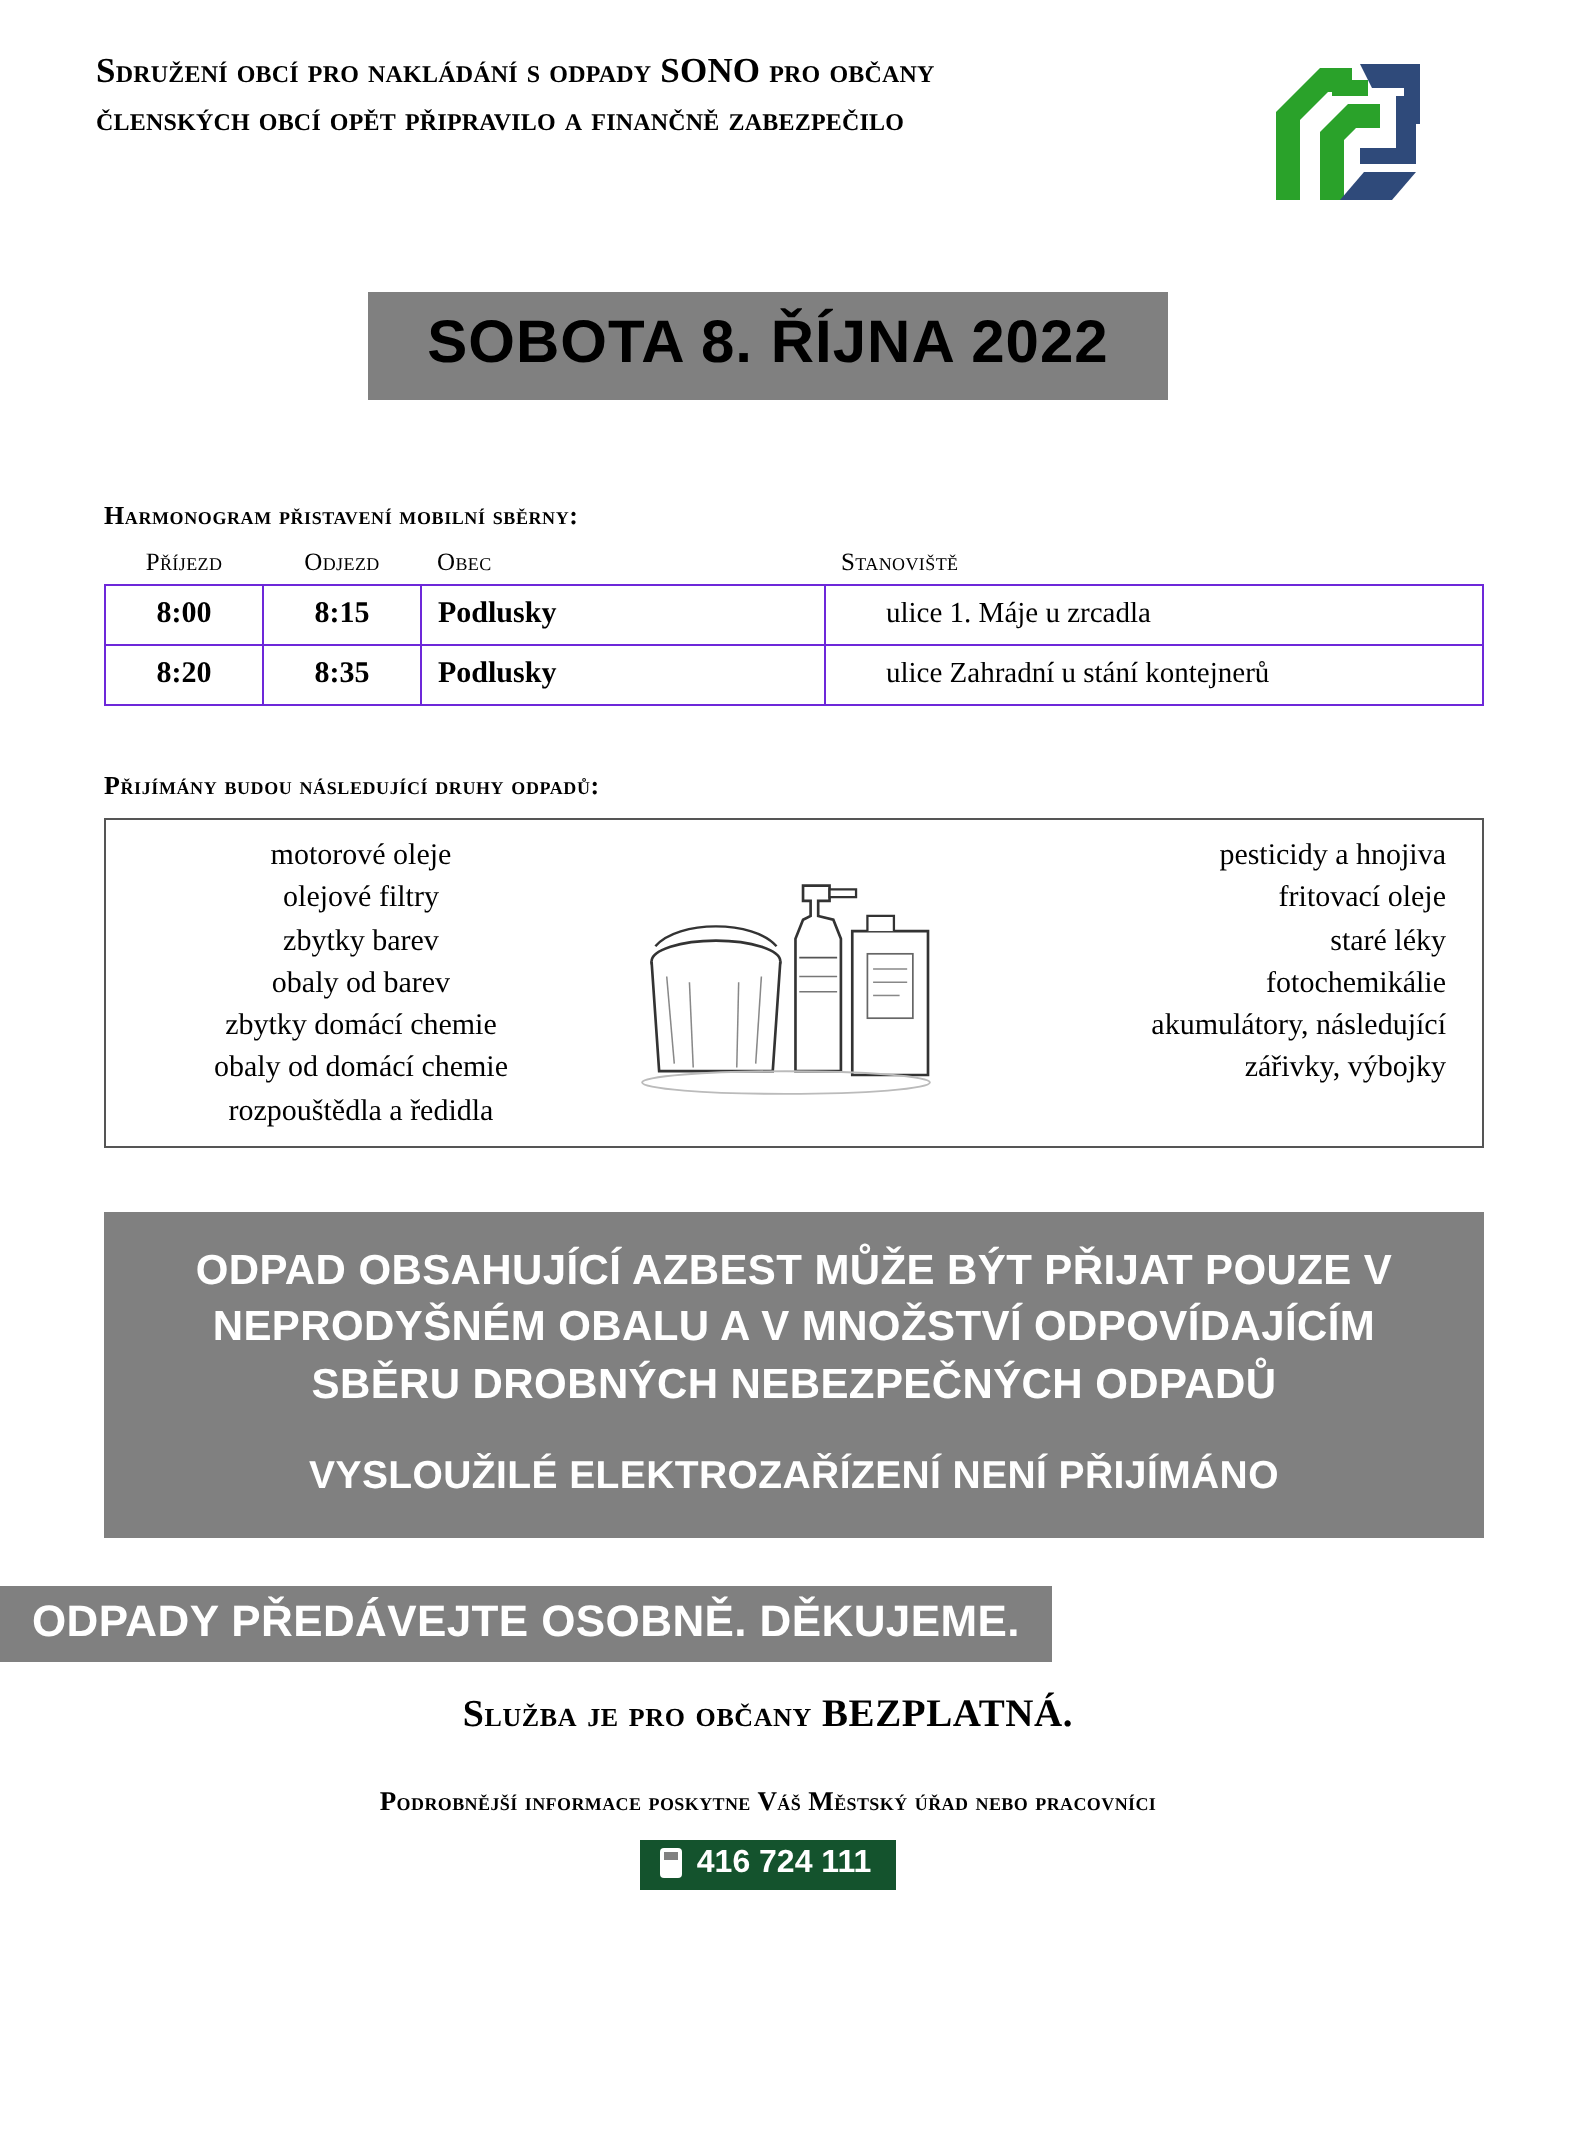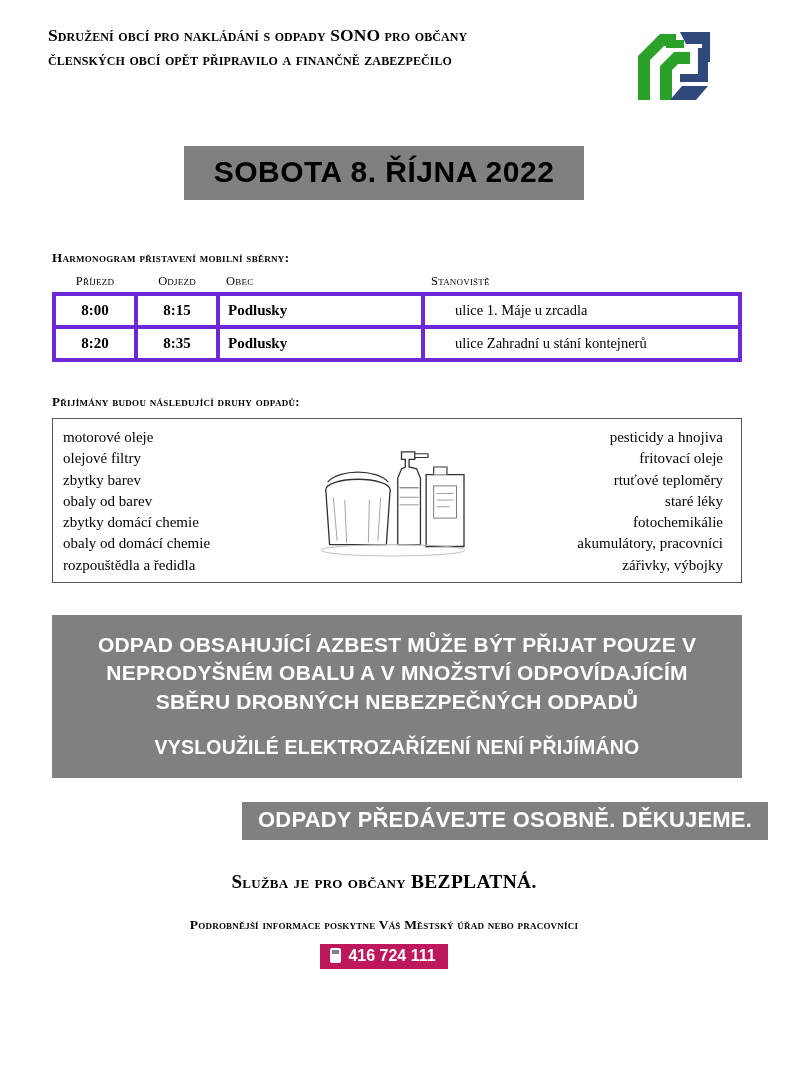--- a/index.html
+++ b/index.html
@@ -98,21 +98,21 @@
     font-size: 12.5px;
     font-variant: small-caps;
     letter-spacing: 0.2px;
     text-align: left;
     padding: 0 0 3px 8px;
     border: none;
     vertical-align: bottom;
   }
   .schedule th.c { text-align: center; padding-left: 0; }
   .schedule td {
-    border: 4px solid #6d28d9;
+    border: 1px solid #6d28d9;
     font-size: 15px;
     font-weight: bold;
     padding: 4px 8px;
     height: 21px;
   }
   .schedule td.time {
     text-align: center;
     width: 62px;
     font-size: 15px;
   }
@@ -133,21 +133,21 @@
     align-items: stretch;
     padding: 8px 0 6px 0;
     background: #fff;
   }
   .waste-col {
     flex: 1 1 0;
     font-family: "Liberation Serif", serif;
     font-size: 15px;
     line-height: 1.42;
   }
-  .waste-col.left { padding-left: 10px;}
+  .waste-col.left { text-align: center; padding-left: 10px;}
   .waste-col.right { text-align: right; padding-right: 18px; }
   .waste-img {
     flex: 0 0 190px;
     display: flex;
     align-items: center;
     justify-content: center;
   }
 
   
   .asbestos {
@@ -165,37 +165,37 @@
     letter-spacing: 0.2px;
   }
   .asbestos .second {
     margin-top: 18px;
     font-size: 19.5px;
   }
 
   
   .handover-wrap {
     display: flex;
-    justify-content: flex-end;
+    justify-content: flex-start;
     margin-top: 24px;
   }
   .handover {
     background: #808080;
     color: #ffffff;
     font-family: "Liberation Sans", sans-serif;
     font-weight: bold;
     font-size: 22px;
     padding: 5px 16px 7px 16px;
     letter-spacing: 0.2px;
   }
 
   
   .free-service {
     text-align: center;
-    margin-top: 31px;
+    margin-top: 16px;
     font-family: "Liberation Serif", serif;
     font-weight: bold;
     font-size: 19px;
     font-variant: small-caps;
     letter-spacing: 0.3px;
   }
   .free-service .strong { font-variant: normal; font-size: 19.5px;}
 
   
   .footer-note {
@@ -207,21 +207,21 @@
     font-variant: small-caps;
     line-height: 1.5;
     letter-spacing: 0.2px;
   }
   .phone-wrap {
     display: flex;
     justify-content: center;
     margin-top: 8px;
   }
   .phone {
-    background: #be185d;
+    background: #14532d;
     color: #ffffff;
     font-family: "Liberation Sans", sans-serif;
     font-weight: bold;
     font-size: 16px;
     padding: 3px 12px 4px 10px;
     display: inline-flex;
     align-items: center;
     gap: 7px;
   }
   .phone-icon {
@@ -329,24 +329,23 @@
         <line x1="141" y1="73" x2="159" y2="73" stroke="#888" stroke-width="0.8"></line>
         <line x1="141" y1="80" x2="155" y2="80" stroke="#888" stroke-width="0.8"></line>
 
         <ellipse cx="95" cy="126" rx="76" ry="6" fill="none" stroke="#bbb" stroke-width="1"></ellipse>
       </svg>
     </div>
 
     <div class="waste-col right">
       <div>pesticidy a hnojiva</div>
       <div>fritovací oleje</div>
-      <div>rtuťové teploměry</div>
       <div>staré léky</div>
       <div>fotochemikálie</div>
-      <div>akumulátory, pracovníci</div>
+      <div>akumulátory, následující</div>
       <div>zářivky, výbojky</div>
     </div>
   </div>
 
   <div class="asbestos">
     <div>ODPAD OBSAHUJÍCÍ AZBEST MŮŽE BÝT PŘIJAT POUZE V NEPRODYŠNÉM OBALU A V MNOŽSTVÍ ODPOVÍDAJÍCÍM SBĚRU DROBNÝCH NEBEZPEČNÝCH ODPADŮ</div>
     <div class="second">VYSLOUŽILÉ ELEKTROZAŘÍZENÍ NENÍ PŘIJÍMÁNO</div>
   </div>
 
   <div class="handover-wrap">

